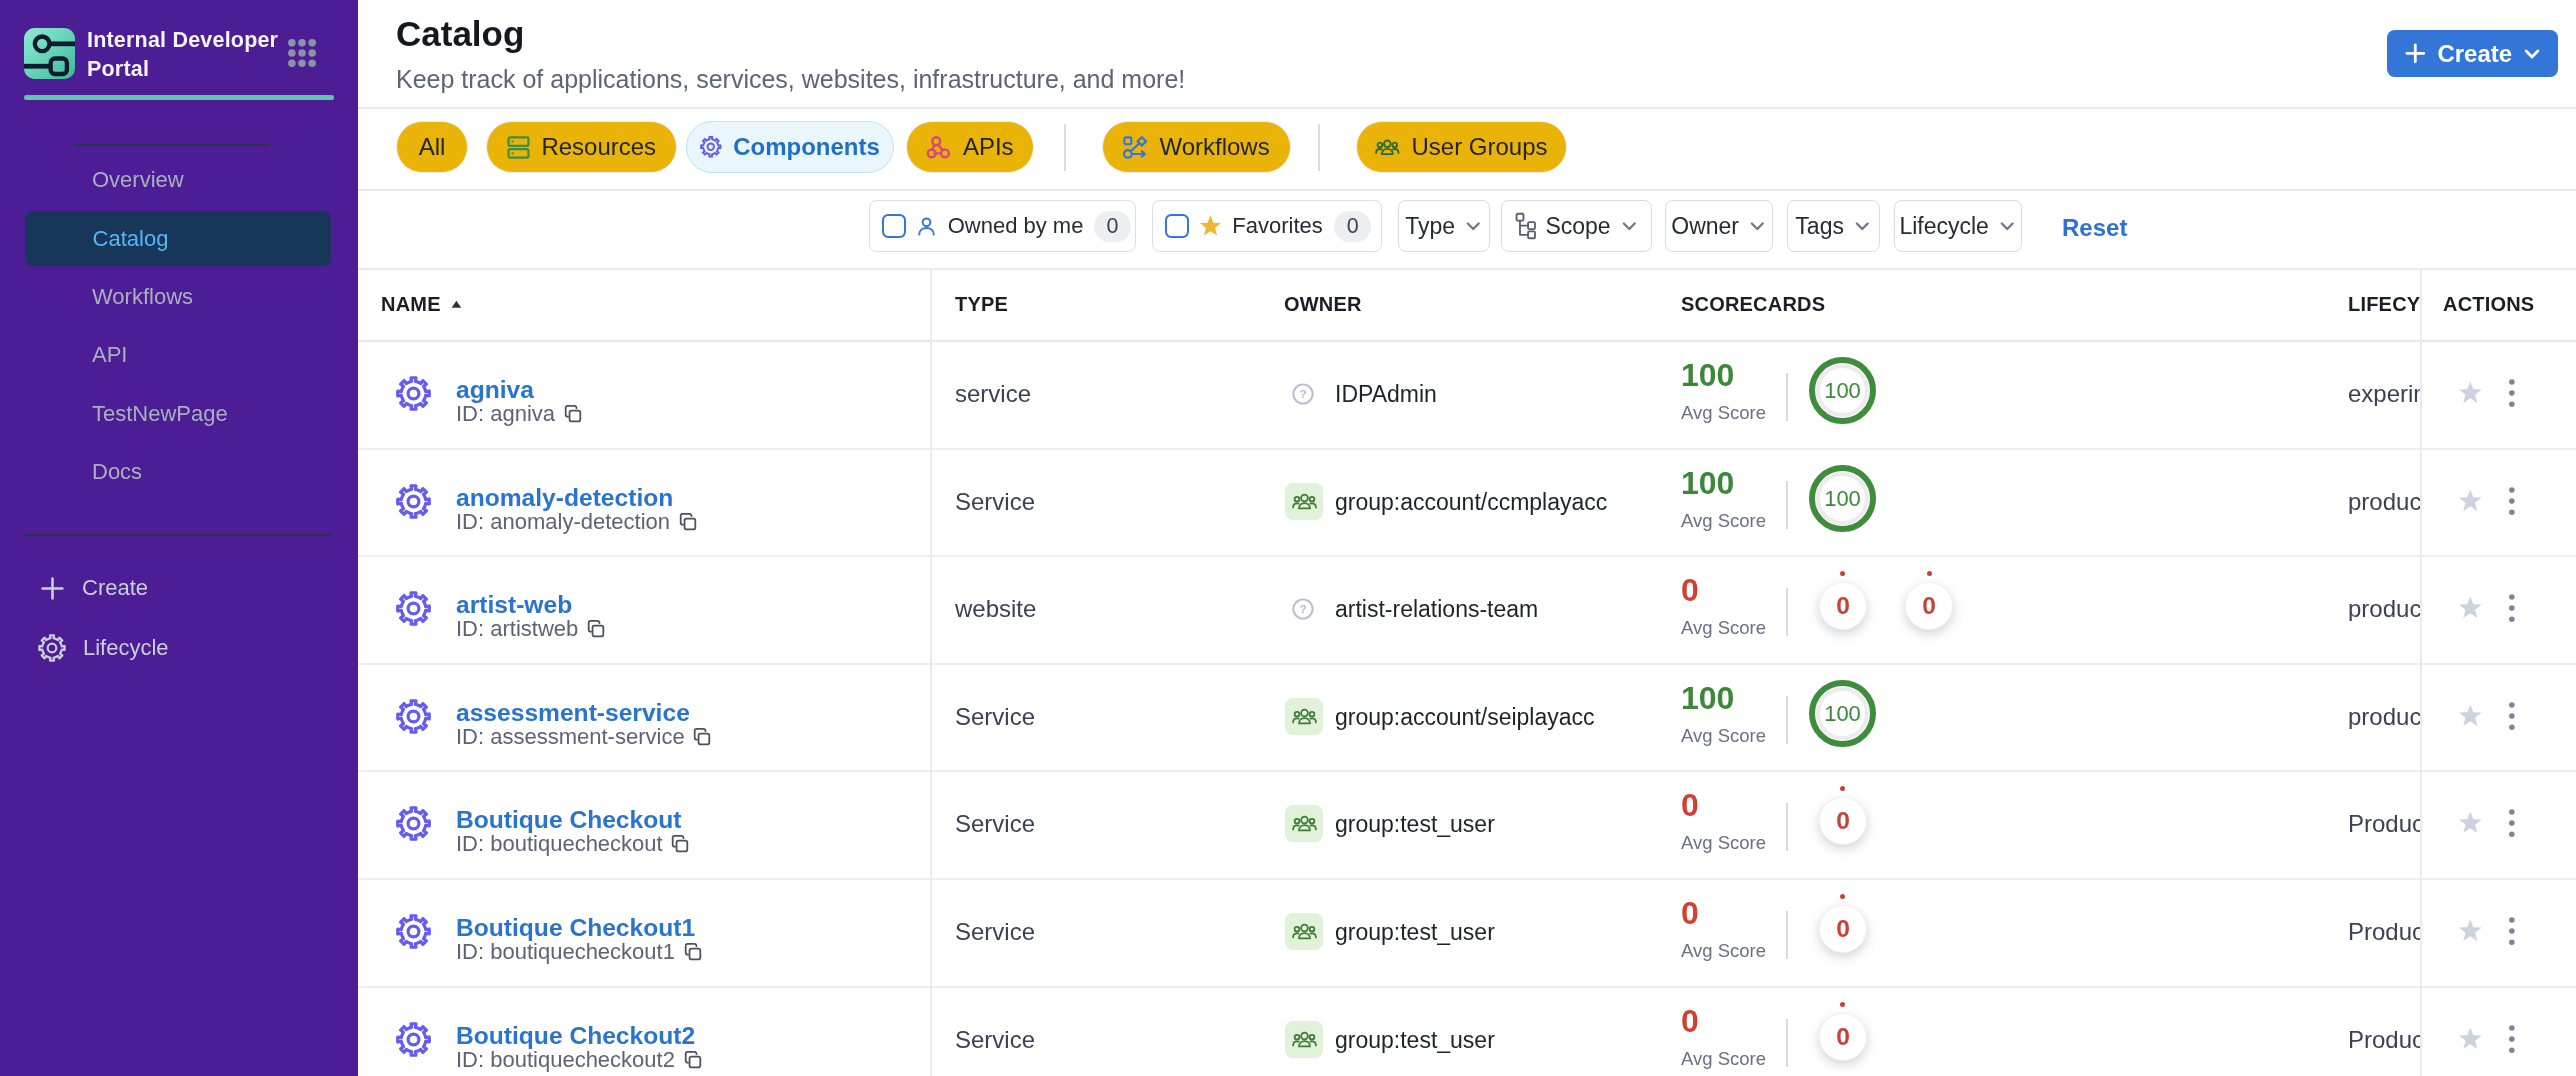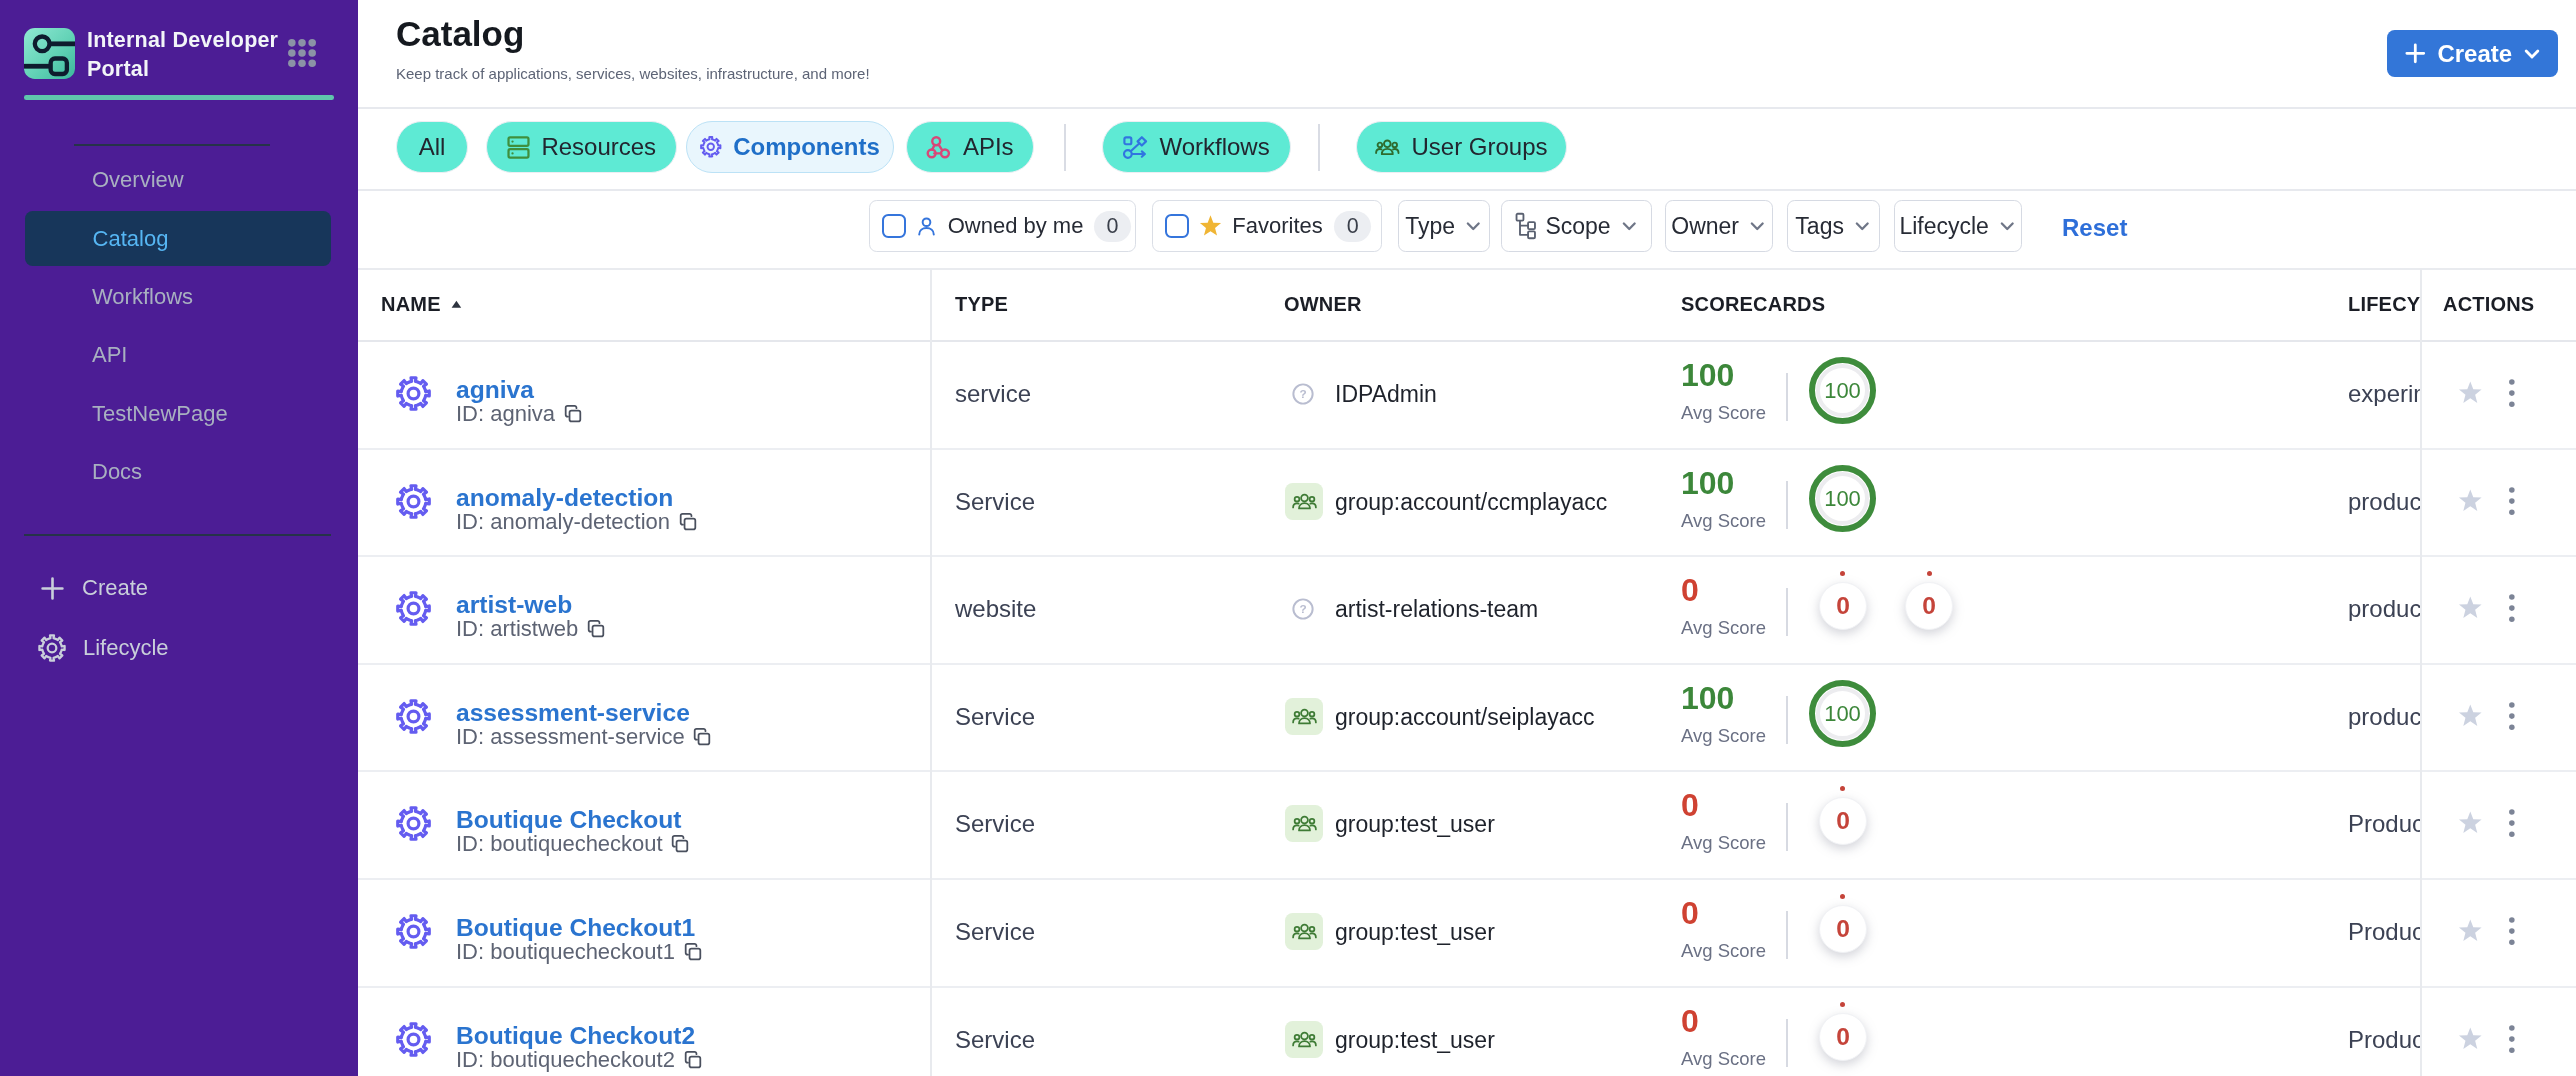--- a/index.html
+++ b/index.html
@@ -16,28 +16,28 @@
   .sep-dark { position:absolute; background:#263349; height:1.5px; }
   .nav-item { position:absolute; left:92px; color:#a8b0c0; font-size:22px; line-height:22px; }
   #nav-sel { position:absolute; left:24.6px; top:211px; width:306px; height:55px; background:#17365a; border-radius:7.7px; }
   #nav-sel span { position:absolute; left:68px; top:17px; color:#56b6f3; font-size:22px; line-height:22px; }
   .side-low { position:absolute; color:#c9cfda; font-size:22px; line-height:22px; }
   .side-ic { position:absolute; }
 
   
   #main { position:absolute; left:358px; top:0; width:2218px; height:1077px; background:#fff; }
   #h1 { position:absolute; left:38px; top:14px; font-size:35px; font-weight:bold; color:#15191f; }
-  #sub { position:absolute; left:38px; top:65px; font-size:15px; color:#5d6476; }
+  #sub { position:absolute; left:38px; top:65px; font-size:25px; color:#5d6476; }
   #hdr-border { position:absolute; left:0; top:107px; width:2218px; height:1.5px; background:#e7e9ee; }
   #createbtn { position:absolute; left:2029px; top:30px; width:171px; height:47px; background:#3376d8; border-radius:7.7px;
                display:flex; align-items:center; justify-content:center; gap:10px; color:#fff; }
   #createbtn .txt { font-size:24px; font-weight:bold; }
 
   
-  .pill { position:absolute; top:121px; height:52px; border-radius:26px; background:#5eead4; border:1.5px solid #eceef3;
+  .pill { position:absolute; top:121px; height:52px; border-radius:26px; background:#eab308; border:1.5px solid #eceef3;
           display:flex; align-items:center; justify-content:center; gap:11.5px; font-size:24px; color:#22262f; }
   .pill.sel { background:#e9f6fd; border-color:#bce2f6; color:#1f6fc8; font-weight:bold; }
   .pill svg { flex:none; }
   .tabdiv { position:absolute; top:124px; width:1.5px; height:47px; background:#d9dce4; }
   #tabs-border { position:absolute; left:0; top:189px; width:2218px; height:1.5px; background:#e7e9ee; }
 
   
   .fbox { position:absolute; top:200px; height:52px; background:#fff; border:1.5px solid #dadee6; border-radius:7.7px;
           display:flex; align-items:center; }
   .chk { width:24px; height:24px; border:2.3px solid #3575dc; border-radius:6.2px; background:#fff; flex:none;}

